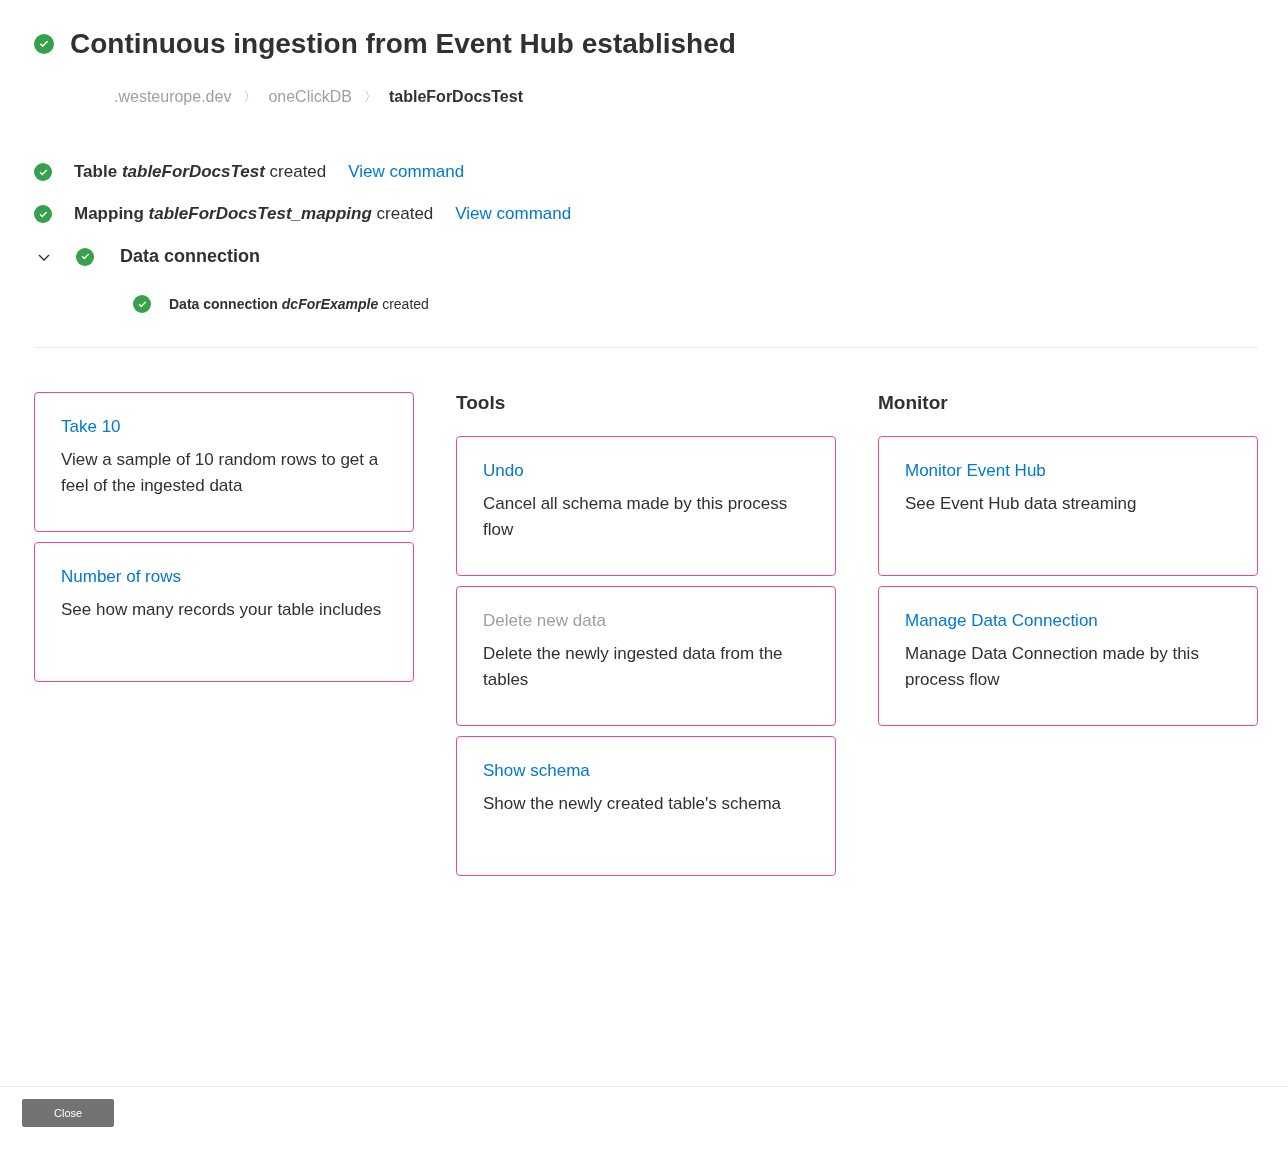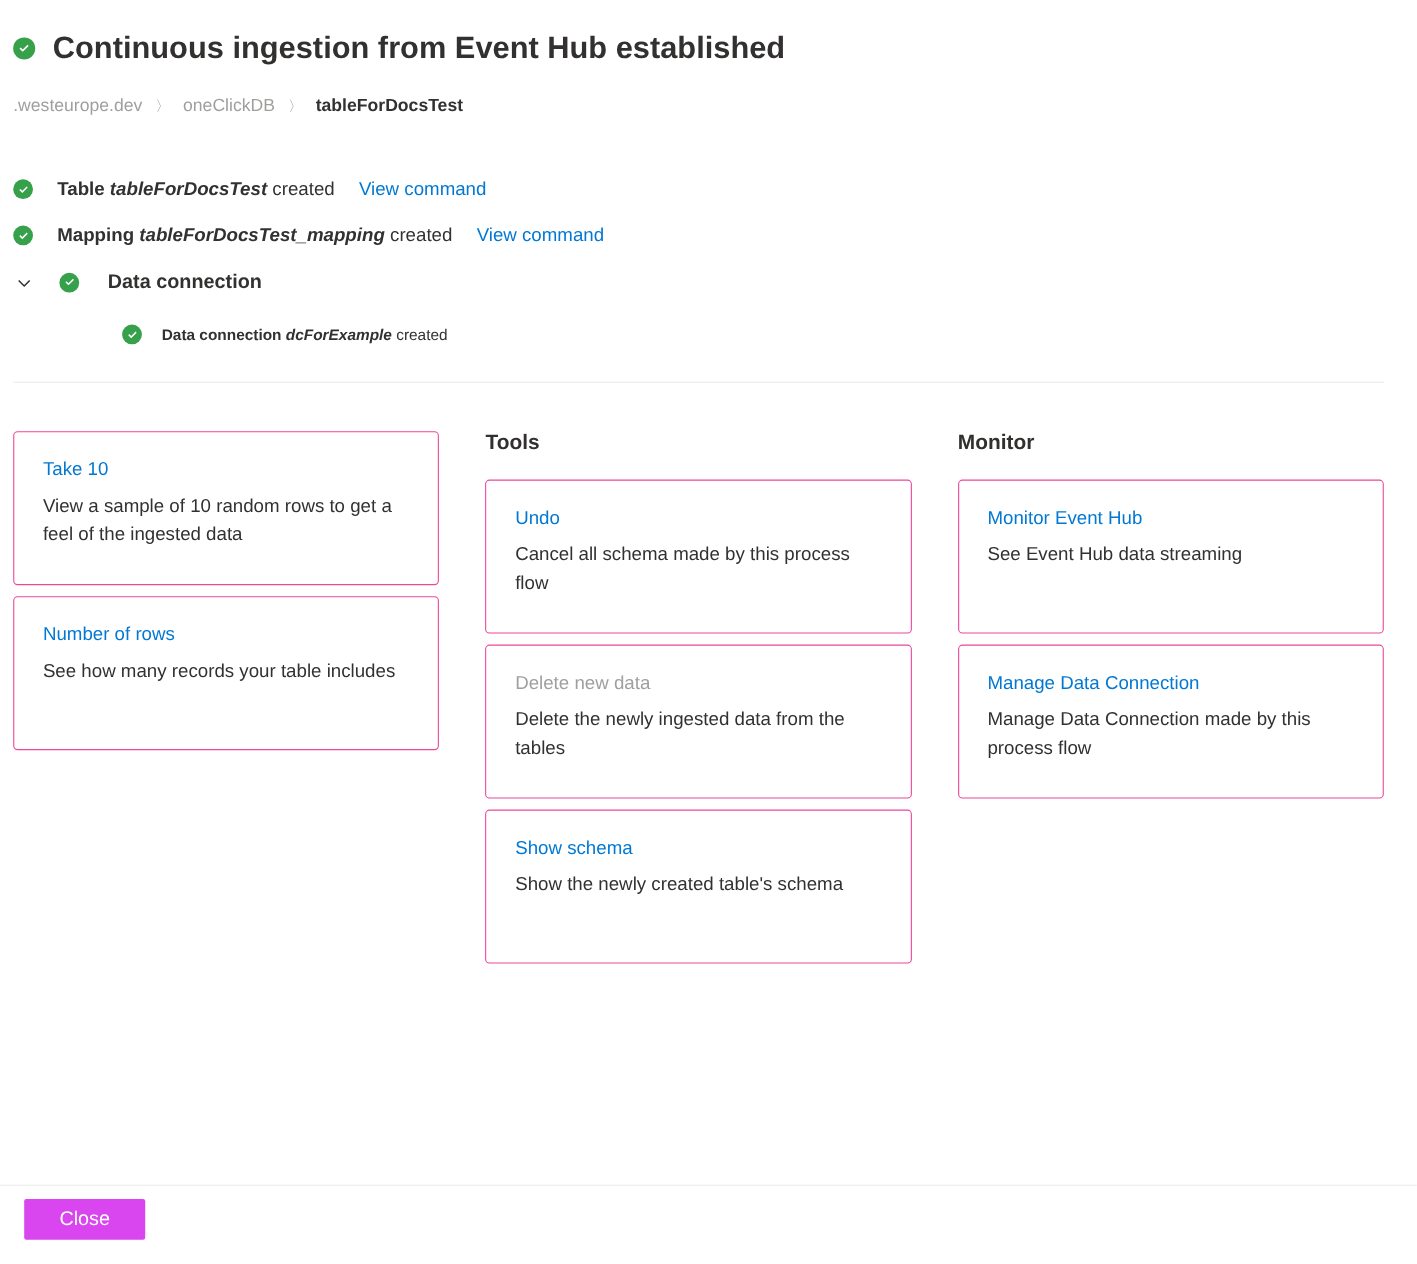--- a/index.html
+++ b/index.html
@@ -9,21 +9,21 @@
     }
     body {
       font-family: "Segoe UI", -apple-system, BlinkMacSystemFont, sans-serif;
       background: #fff;
       color: #323130;
       width: 1288px;
       height: 1149px;
       position: relative;
     }
     .container {
-      padding: 28px 30px 0 12px;
+      padding: 28px 30px 0 34px;
     }
     .header-row {
       display: flex;
       align-items: center;
       gap: 16px;
     }
     .success-icon {
       width: 20px;
       height: 20px;
       background: #36a04b;
@@ -46,20 +46,21 @@
       width: 11px;
       height: 11px;
     }
     .page-title {
       font-size: 28px;
       font-weight: 600;
       color: #323130;
     }
     .breadcrumb {
       margin-top: 28px;
+      margin-left: 80px;
       display: flex;
       align-items: center;
       gap: 12px;
       font-size: 16px;
     }
     .bc-muted {
       color: #a19f9d;
     }
     .bc-chevron {
       color: #a19f9d;
@@ -176,25 +177,25 @@
     .footer {
       position: absolute;
       left: 0;
       right: 0;
       bottom: 22px;
       padding: 0 22px;
       border-top: 1px solid #edebe9;
       padding-top: 12px;
     }
     .close-btn {
-      background: #d946ef;
+      background: #737373;
       color: #fff;
       border: none;
       padding: 8px 32px;
-      font-size: 18px;
+      font-size: 11px;
       cursor: pointer;
       border-radius: 2px;
     }
   </style>
 </head>
 <body>
 
 <div class="container">
 
   <div class="header-row">

